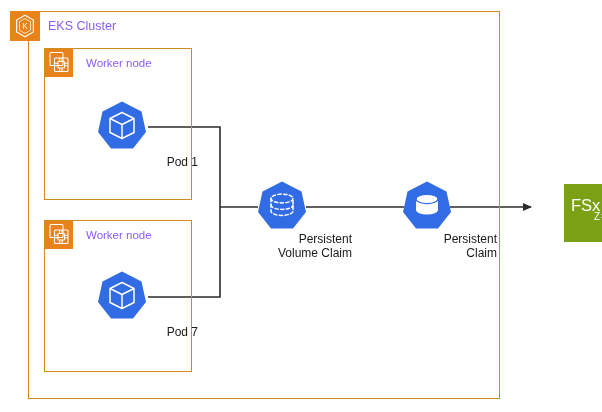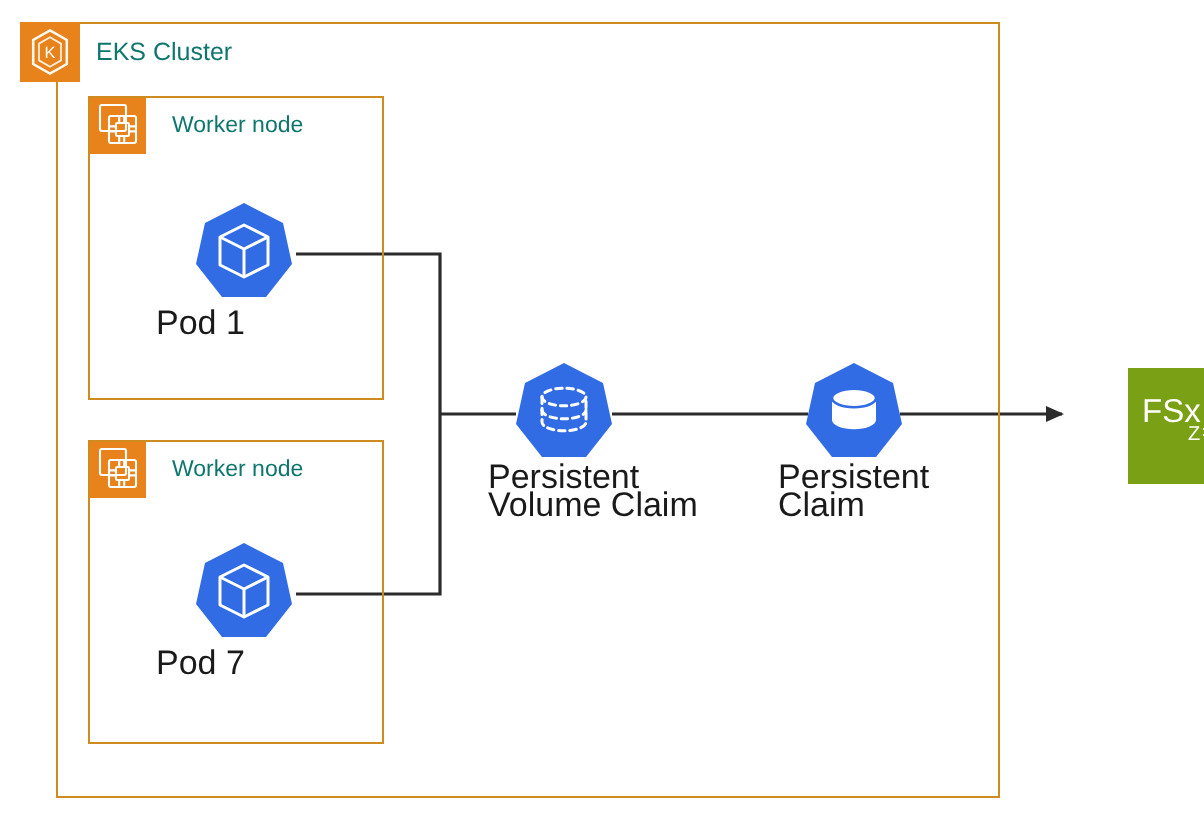--- a/index.html
+++ b/index.html
@@ -44,45 +44,44 @@
     display: flex;
     align-items: center;
     justify-content: center;
   }
   #cluster-icon { left: 10px; top: 11px; width: 30px; height: 30px; }
   #node1-icon   { left: 45px; top: 49px; width: 28px; height: 28px; }
   #node2-icon   { left: 45px; top: 221px; width: 28px; height: 28px; }
 
   .grp-label {
     position: absolute;
-    color: #0f766e;
+    color: #8b5cf6;
     font-size: 12.5px;
     white-space: nowrap;
     line-height: 1;
   }
   #cluster-label { left: 48px; top: 20px; }
   #node1-label   { left: 86px; top: 58px;  font-size: 11.5px; }
   #node2-label   { left: 86px; top: 230px; font-size: 11.5px; }
 
   
   .k8s-node {
     position: absolute;
     width: 52px;
     height: 54px;
   }
   .k8s-node svg { display: block; width: 52px; height: 54px; }
 
   .node-caption {
     position: absolute;
-    text-align: left;
+    text-align: right;
     color: #1a1a1a;
-    font-size: 17px;
+    font-size: 12px;
     line-height: 14px;
     white-space: nowrap;
-    margin-left: 32px;
   }
 
   #pod1-node { left: 96px; top: 100px; }
   #pod1-cap  { left: 46px; top: 155px; width: 152px; }
   #pod2-node { left: 96px; top: 270px; }
   #pod2-cap  { left: 46px; top: 325px; width: 152px; }
 
   #pvc-node { left: 256px; top: 180px; }
   #pvc-cap  { left: 212px; top: 232px; width: 140px; }
   #pv-node  { left: 401px; top: 180px; }

